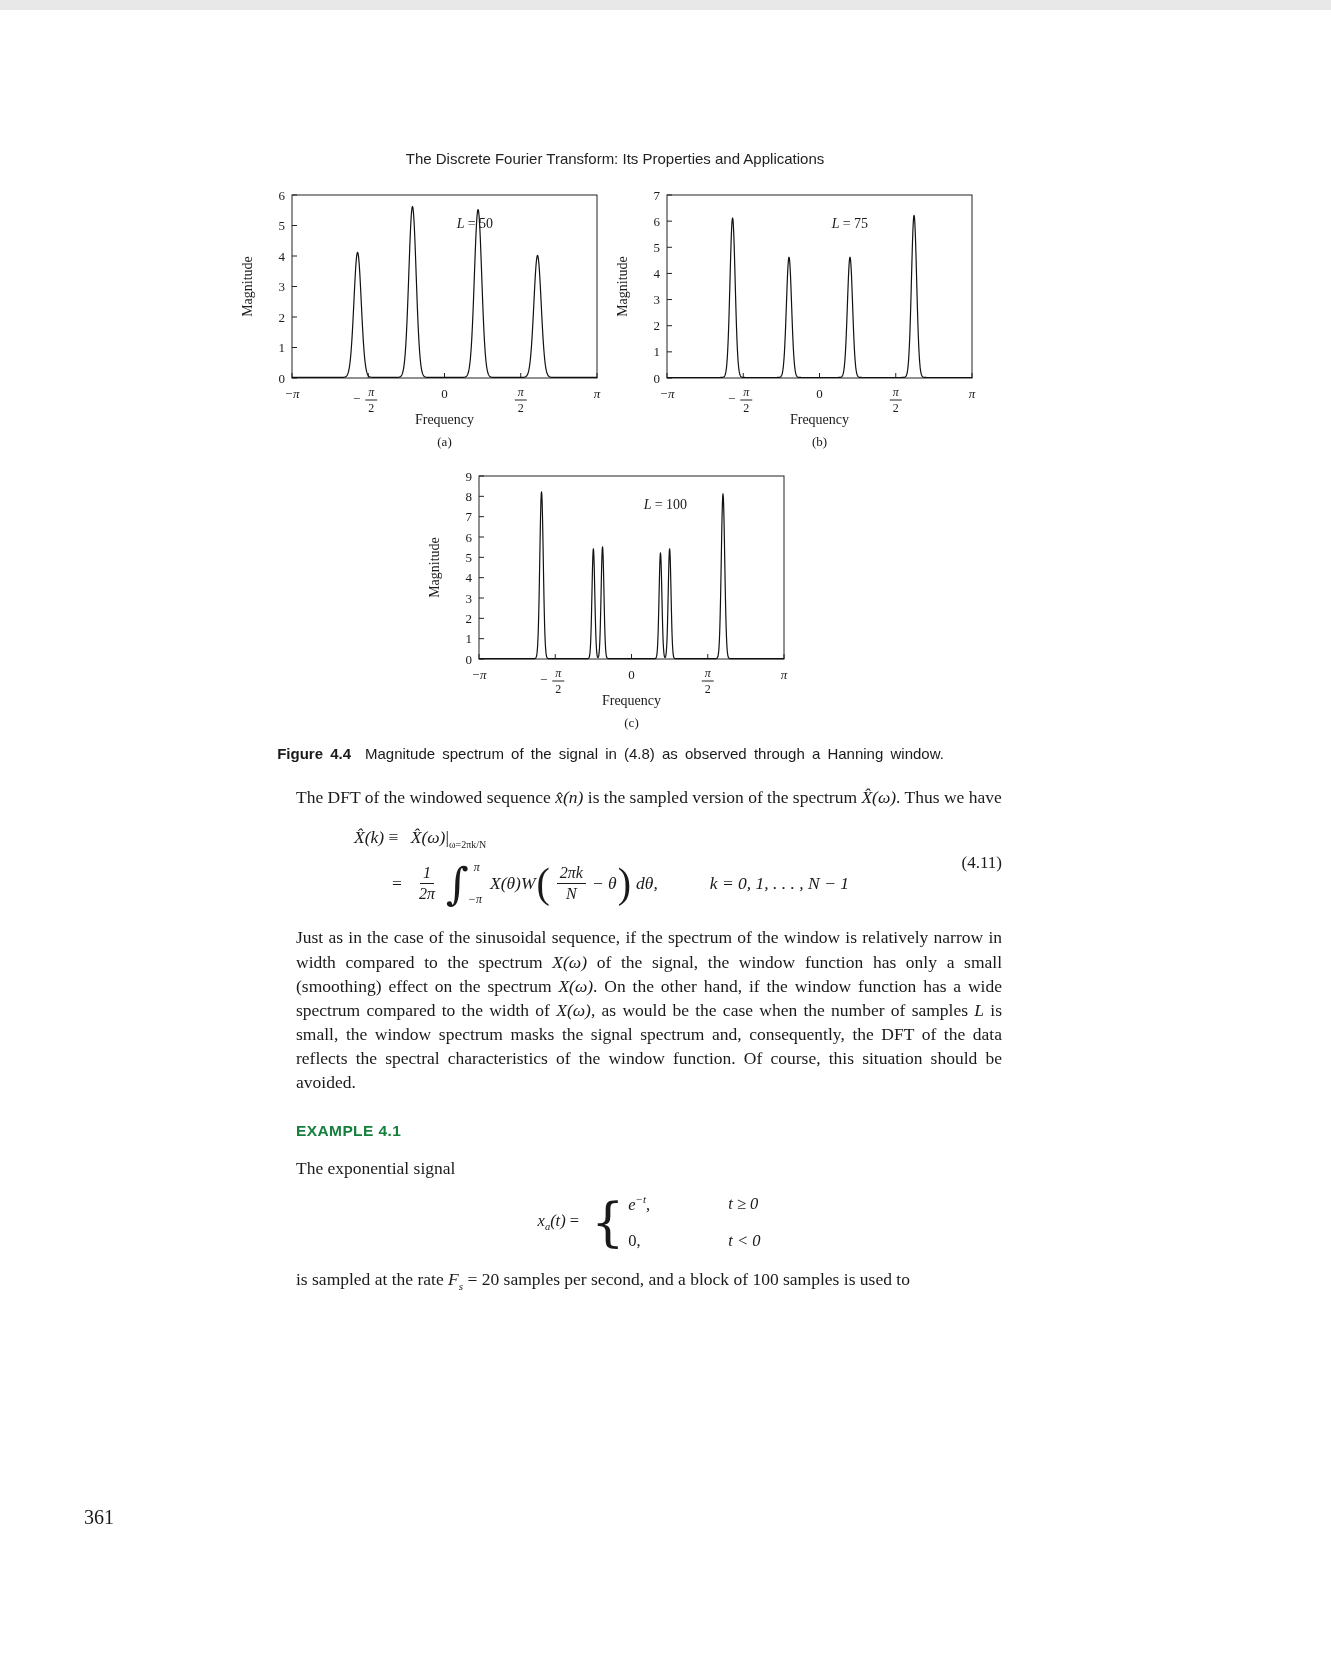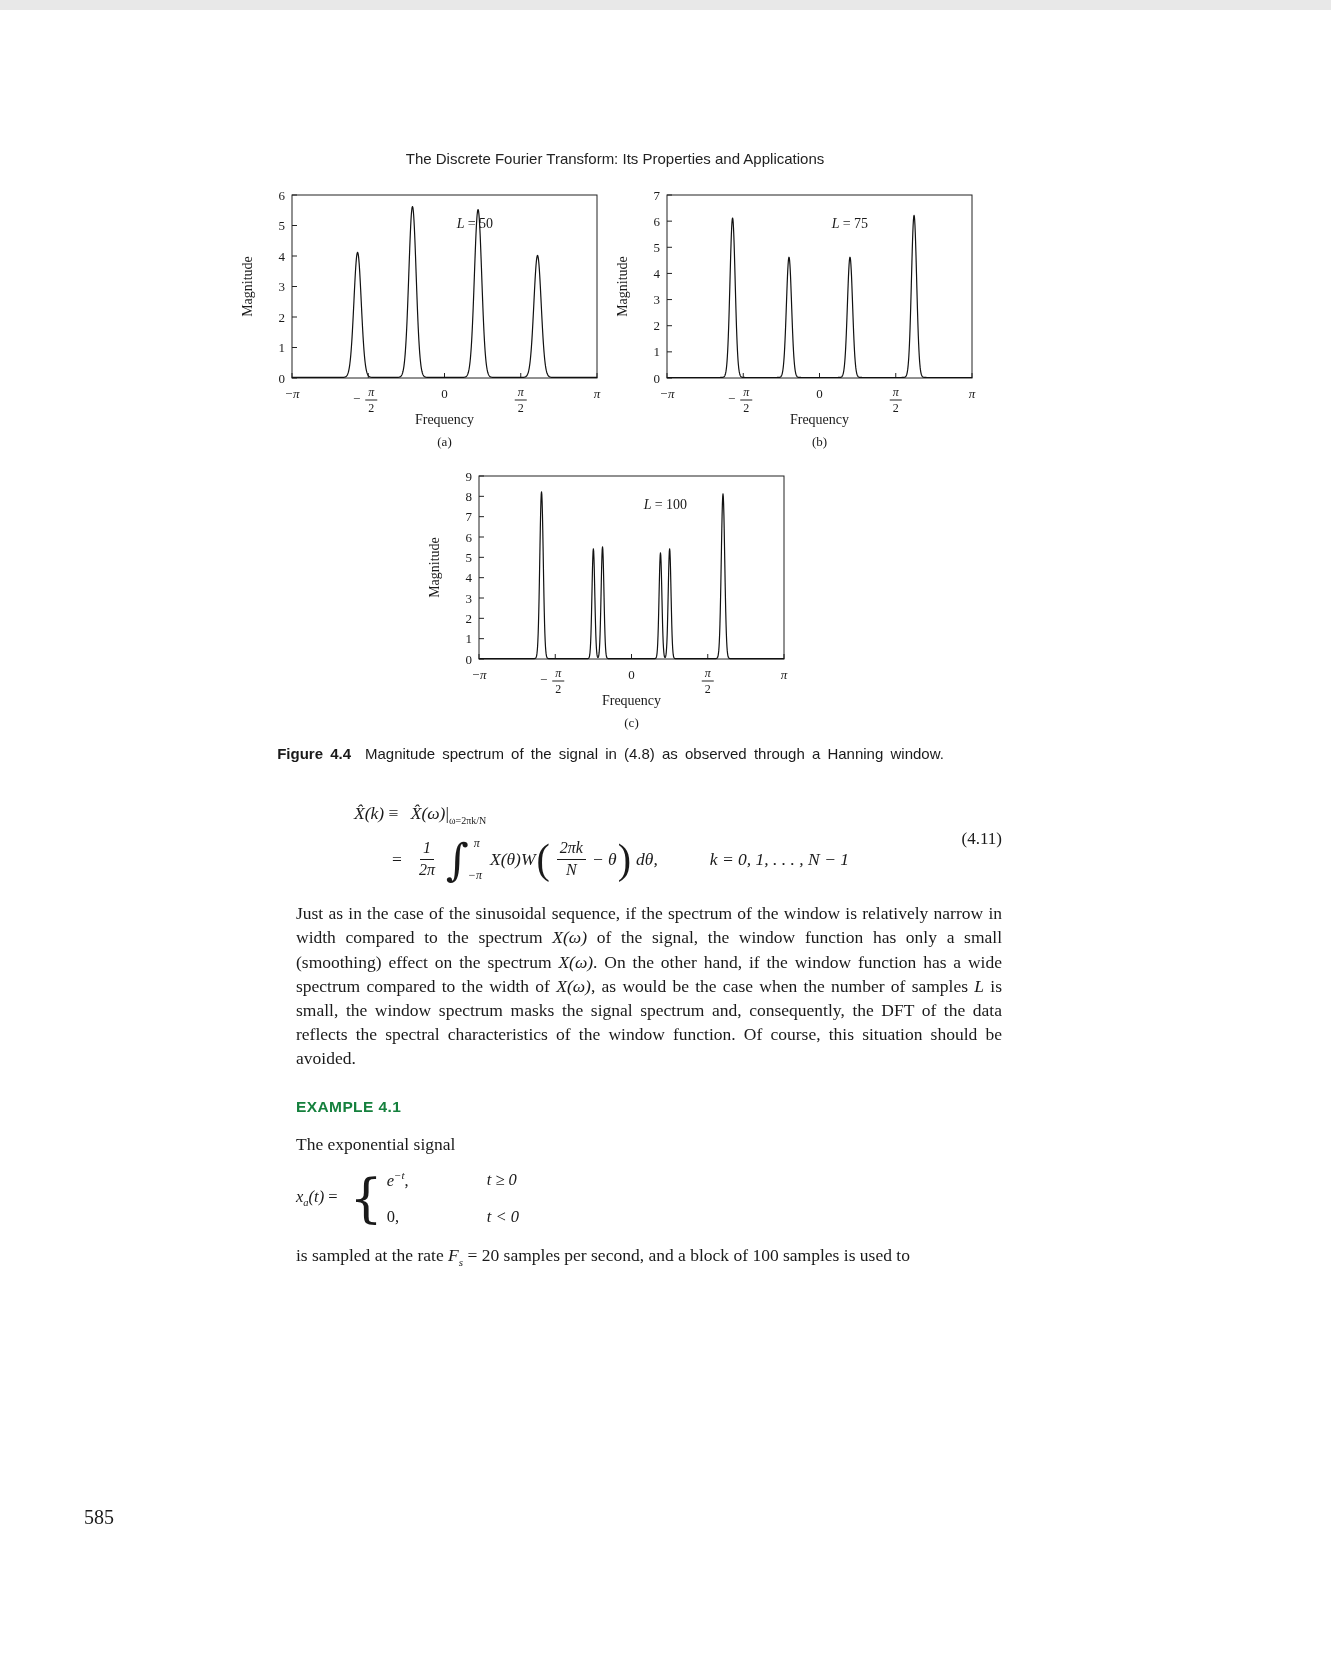--- a/index.html
+++ b/index.html
@@ -59,21 +59,21 @@
   .bigp{font-size:40px;line-height:0.85;font-weight:400;margin:0 1px;transform:scaleY(1.05);display:inline-block;}
   .eq-gap{display:inline-block;width:52px;}
   .eq-number{position:absolute;right:0;top:26px;font-size:17px;}
   
   .example-head{
     margin:26px 0 14px 0;
     font-family:"Liberation Sans","DejaVu Sans",sans-serif;
     font-size:15.5px;font-weight:bold;color:#15803d;letter-spacing:0.4px;
   }
   
-  .cases-wrap{display:flex;align-items:center;margin:12px 0 14px 0;font-size:16.5px;text-align:left;}
+  .cases-wrap{display:flex;justify-content:center;align-items:center;margin:12px 0 14px 0;font-size:16.5px;text-align:left;}
   .cases-lhs{margin-right:6px;}
   .cases-lhs sub{font-size:10.5px;font-style:italic;}
   .brace{font-size:52px;line-height:0.9;font-weight:300;margin:0 4px 0 6px;font-family:"DejaVu Serif",serif;}
   .cases-col{display:inline-flex;flex-direction:column;gap:14px;}
   .case-row{display:flex;align-items:baseline;}
   .case-expr{width:60px;}
   .case-expr sup{font-size:11px;font-style:italic;}
   .case-cond{margin-left:40px;}
   .page-number{position:absolute;left:84px;top:1496px;font-size:20px;}
 </style>
@@ -211,20 +211,21 @@
             <text x="208.5" y="261" text-anchor="middle" font-size="13">(c)</text>
           </svg></div>
     </div>
     <div class="caption">
       <span class="cap-label">Figure 4.4</span><span class="cap-text">Magnitude spectrum of the signal in (4.8) as observed through a Hanning window.</span>
     </div>
   </div>
 
   <div class="body-col">
 
+    <p class="para"><span>The DFT of the windowed sequence </span><span class="it">x̂(n)</span><span> is the sampled version of the spectrum </span><span class="it">X̂(ω)</span><span>. Thus we have</span></p>
 
     <div class="eq-block">
       <div class="eq-row1">
         <span class="it">X̂(k)</span>
         <span class="op">≡</span>
         <span class="it">X̂(ω)</span><span>|</span><sub>ω=2πk/N</sub>
       </div>
       <div class="eq-row2">
         <span class="op">=</span>
         <span class="frac">
@@ -271,15 +272,15 @@
           <span class="case-expr">0,</span>
           <span class="case-cond it">t &lt; 0</span>
         </span>
       </span>
     </div>
 
     <p class="para"><span>is sampled at the rate </span><span class="it">F</span><sub class="it">s</sub><span> = 20 samples per second, and a block of 100 samples is used to</span></p>
 
   </div>
 
-  <div class="page-number">585</div>
+  <div class="page-number">361</div>
 
 </div>
 
 </body></html>

